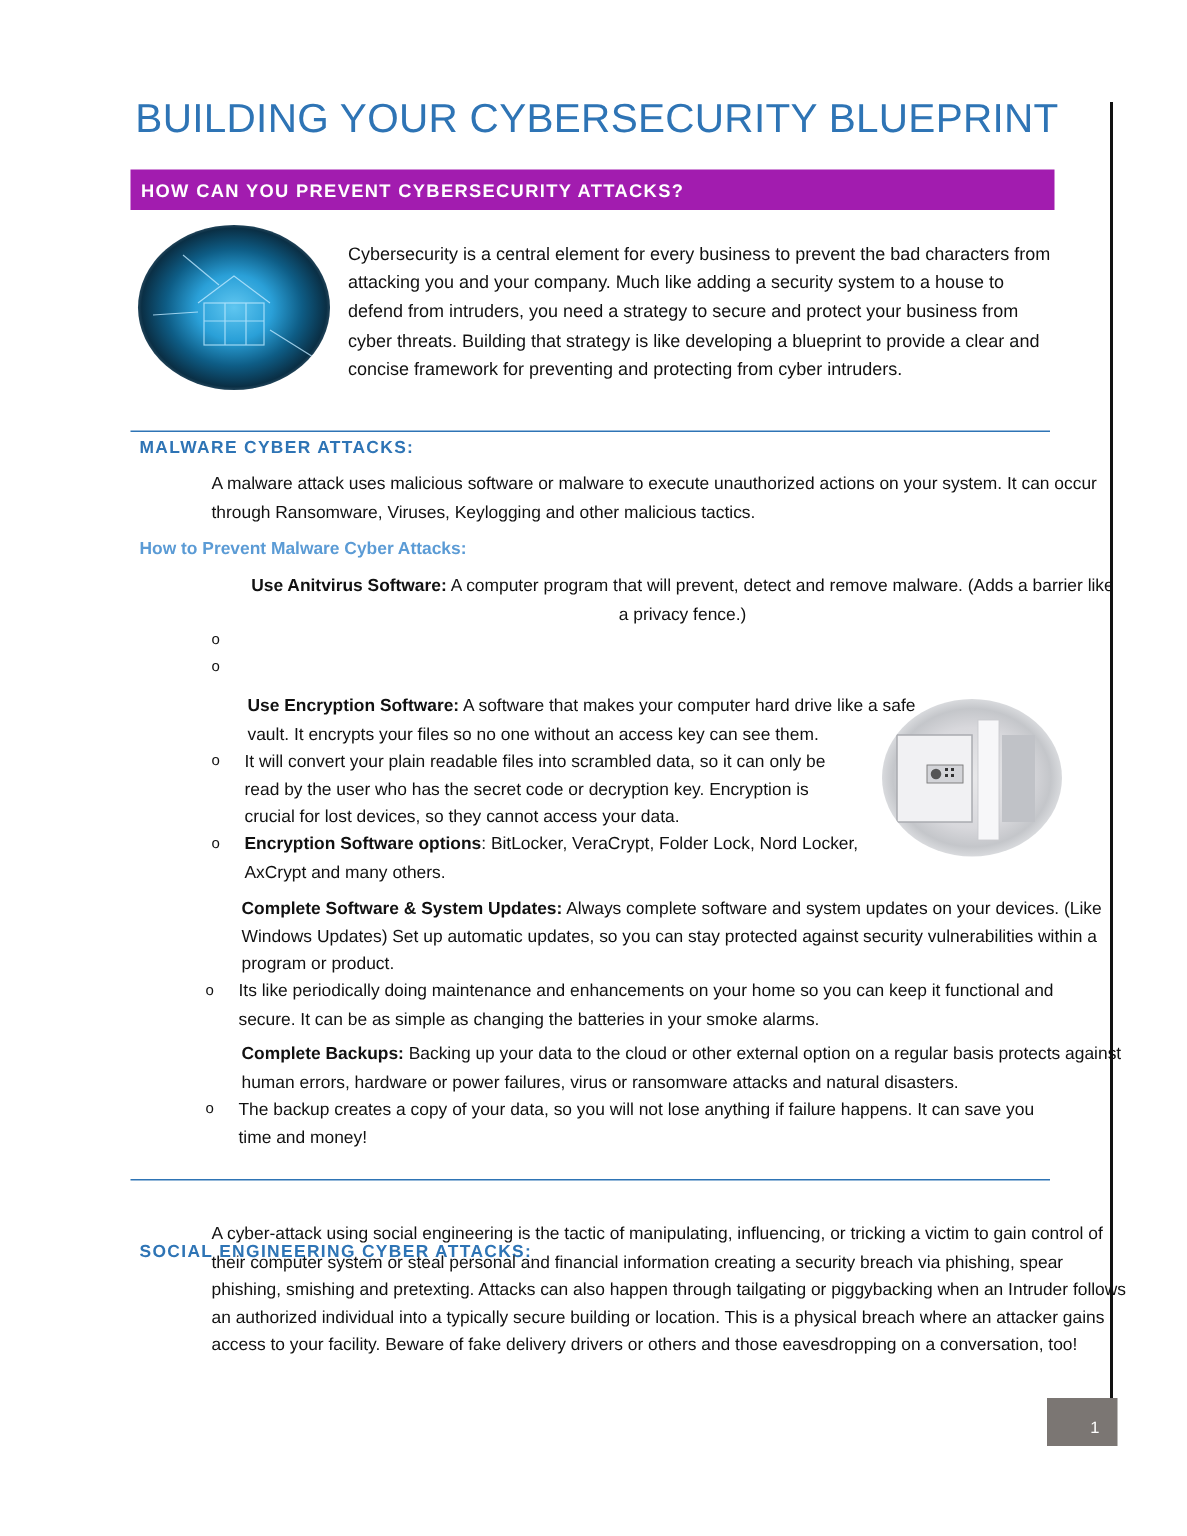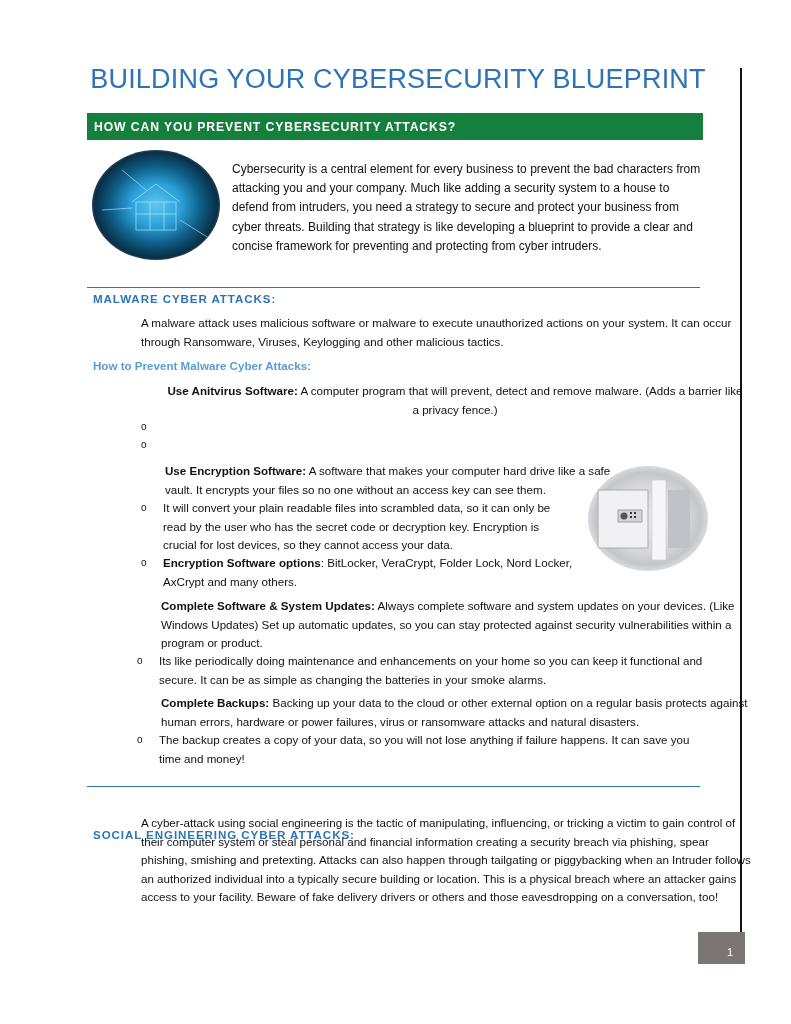--- a/index.html
+++ b/index.html
@@ -6,21 +6,21 @@
   body {
     width: 791px; height: 1024px; background: #ffffff; position: relative; overflow: hidden;
     font-family: "Liberation Sans", sans-serif; color: #111;
   }
   .title {
     position: absolute; left: 88px; top: 64px; width: 620px; text-align: center;
     font-size: 27px; color: #2e74b5; letter-spacing: 0.2px; white-space: nowrap;
   }
   .banner {
     position: absolute; left: 87px; top: 113px; width: 616px; height: 27px;
-    background: #15803d; color: #fff; box-sizing: border-box; padding-left: 7px;
+    background: #a21caf; color: #fff; box-sizing: border-box; padding-left: 7px;
     font-size: 12.2px; font-weight: bold; letter-spacing: 0.9px; line-height: 28px;
   }
   .eye {
     position: absolute; left: 92px; top: 150px; width: 128px; height: 110px; border-radius: 50%;
     background: radial-gradient(ellipse at 50% 50%, #5fc6f0 0%, #2aa0d8 28%, #0e5d86 50%, #0a2f45 68%, rgba(20,60,90,0.6) 80%, rgba(255,255,255,0) 100%);
     overflow: hidden;
   }
   .eye svg { position: absolute; left: 0; top: 0; }
   .intro {
     position: absolute; left: 232px; top: 160px; width: 470px;

